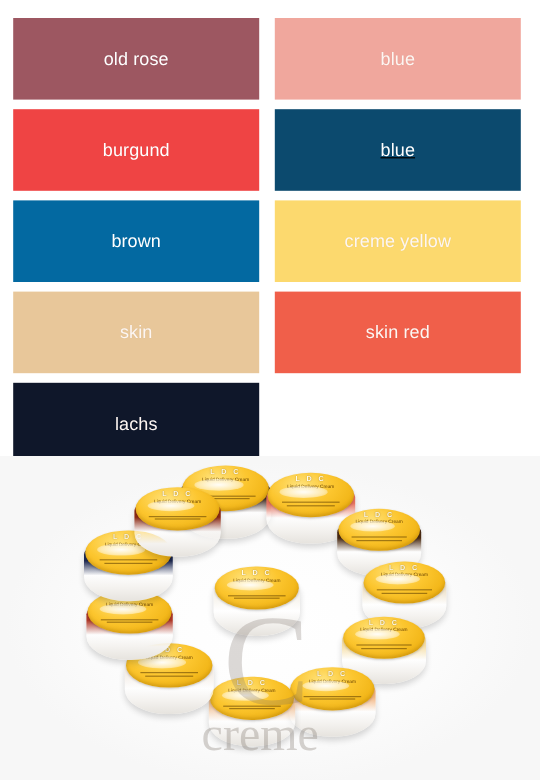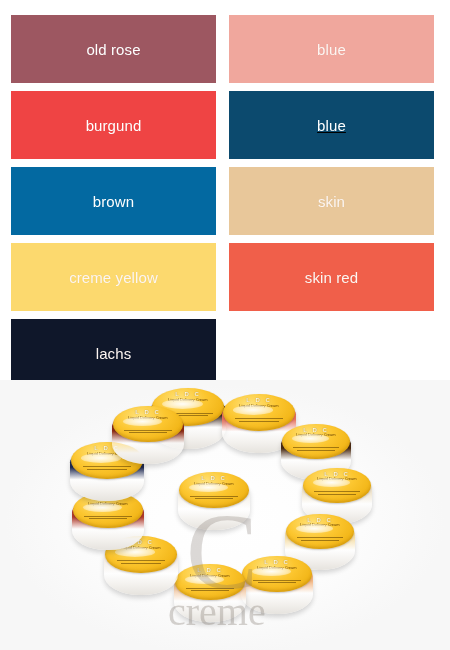--- a/index.html
+++ b/index.html
@@ -181,25 +181,25 @@
     </div>
     <div class="swatch light-text" style="background: #ef4444;">
       <span class="swatch-label">burgund</span>
     </div>
     <div class="swatch light-text" style="background: #0c4a6e; text-decoration: underline;">
       <span class="swatch-label">blue</span>
     </div>
     <div class="swatch light-text" style="background: #0369a1;">
       <span class="swatch-label">brown</span>
     </div>
+    <div class="swatch soft-text" style="background: rgb(252, 217, 110);">
+      <span class="swatch-label">creme yellow</span>
+    </div>
     <div class="swatch soft-text" style="background: rgb(232, 199, 154);">
       <span class="swatch-label">skin</span>
-    </div>
-    <div class="swatch soft-text" style="background: rgb(252, 217, 110);">
-      <span class="swatch-label">creme yellow</span>
     </div>
     <div class="swatch soft-text" style="background: rgb(240, 95, 74);">
       <span class="swatch-label">skin red</span>
     </div>
     <div class="swatch soft-text" style="background: #0f172a;">
       <span class="swatch-label">lachs</span>
     </div>
   </div>
 
 <div id="product-photo">

